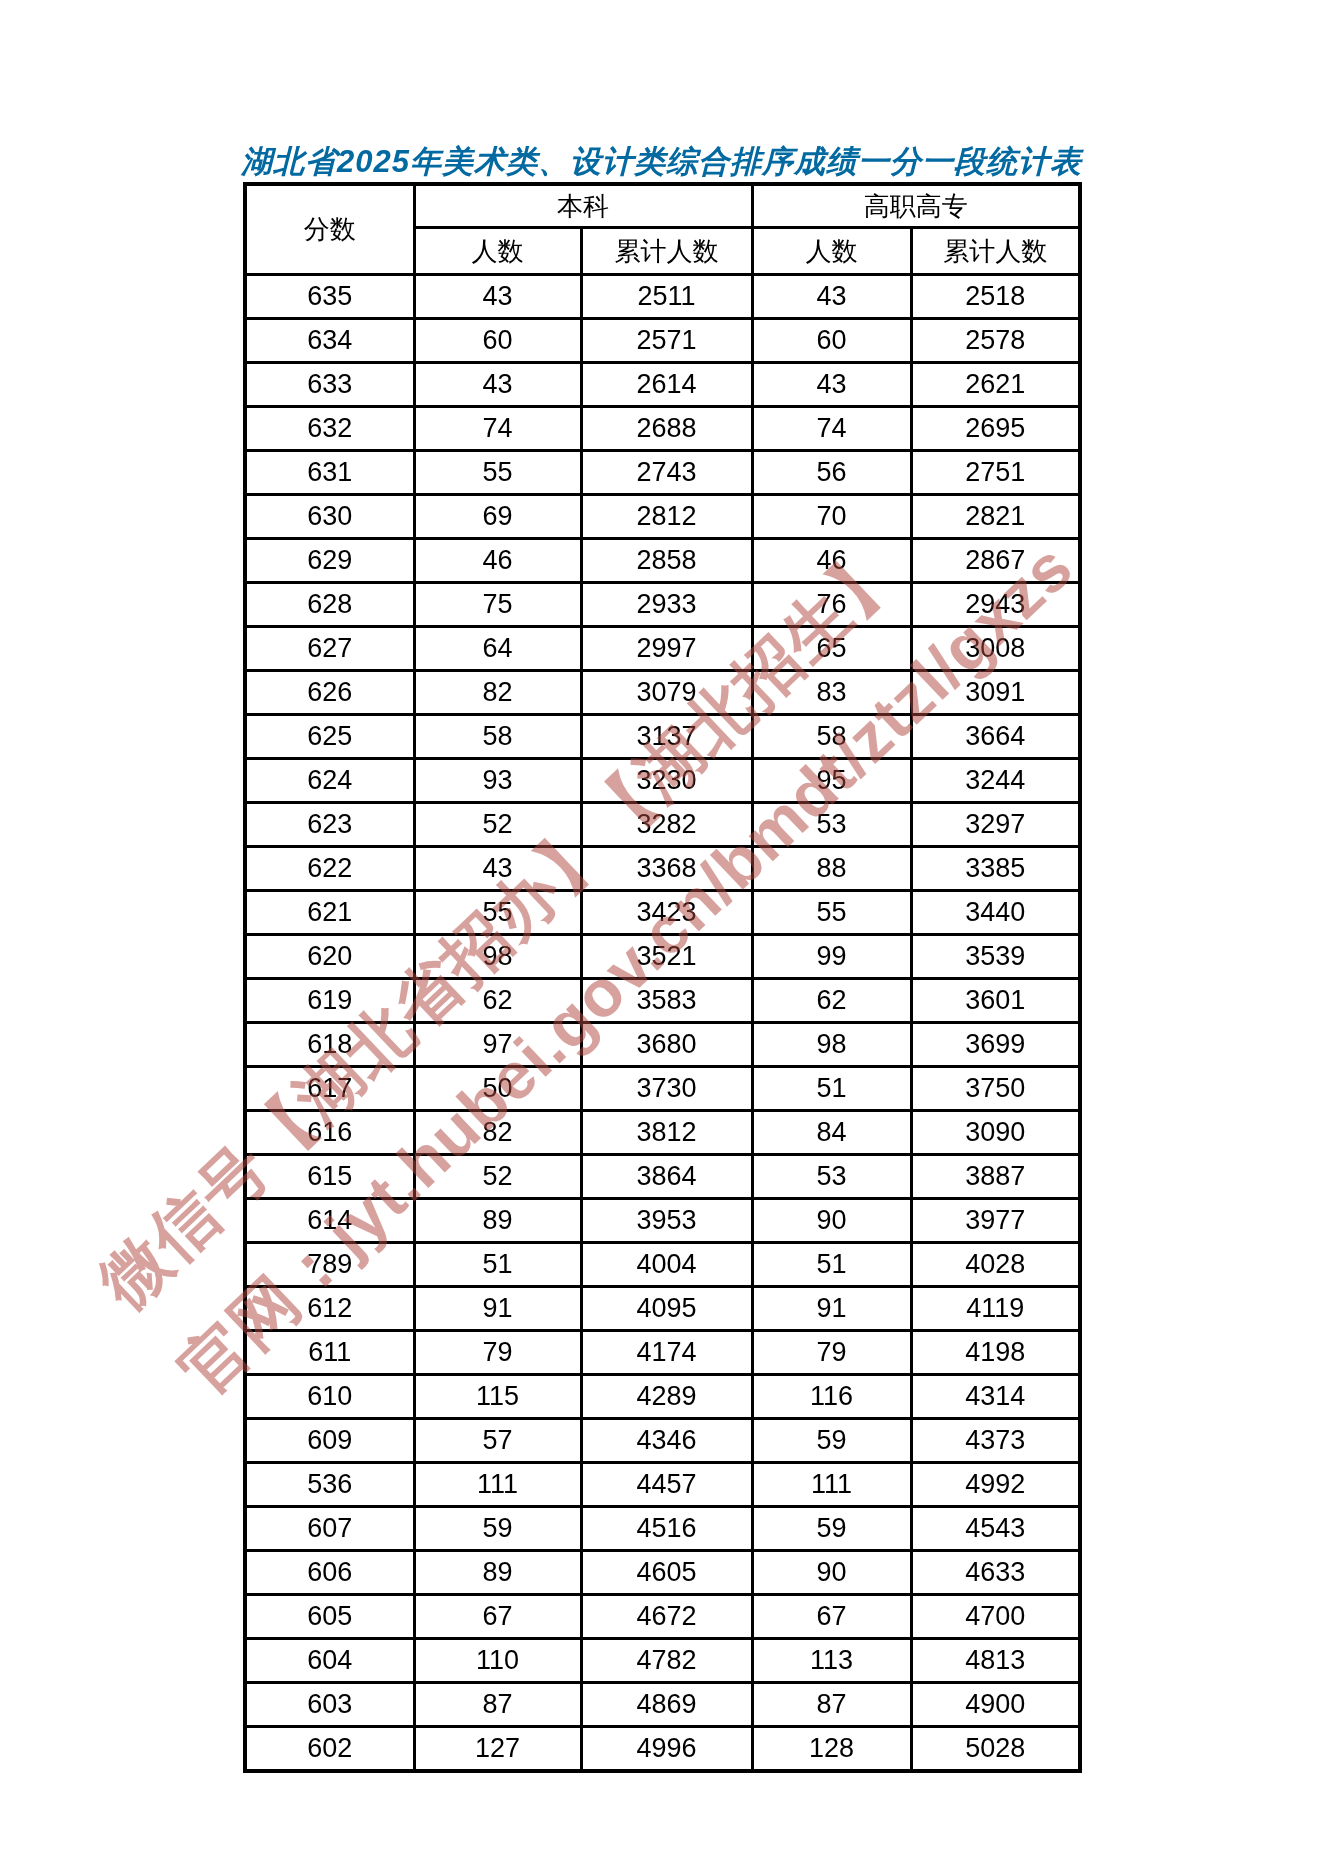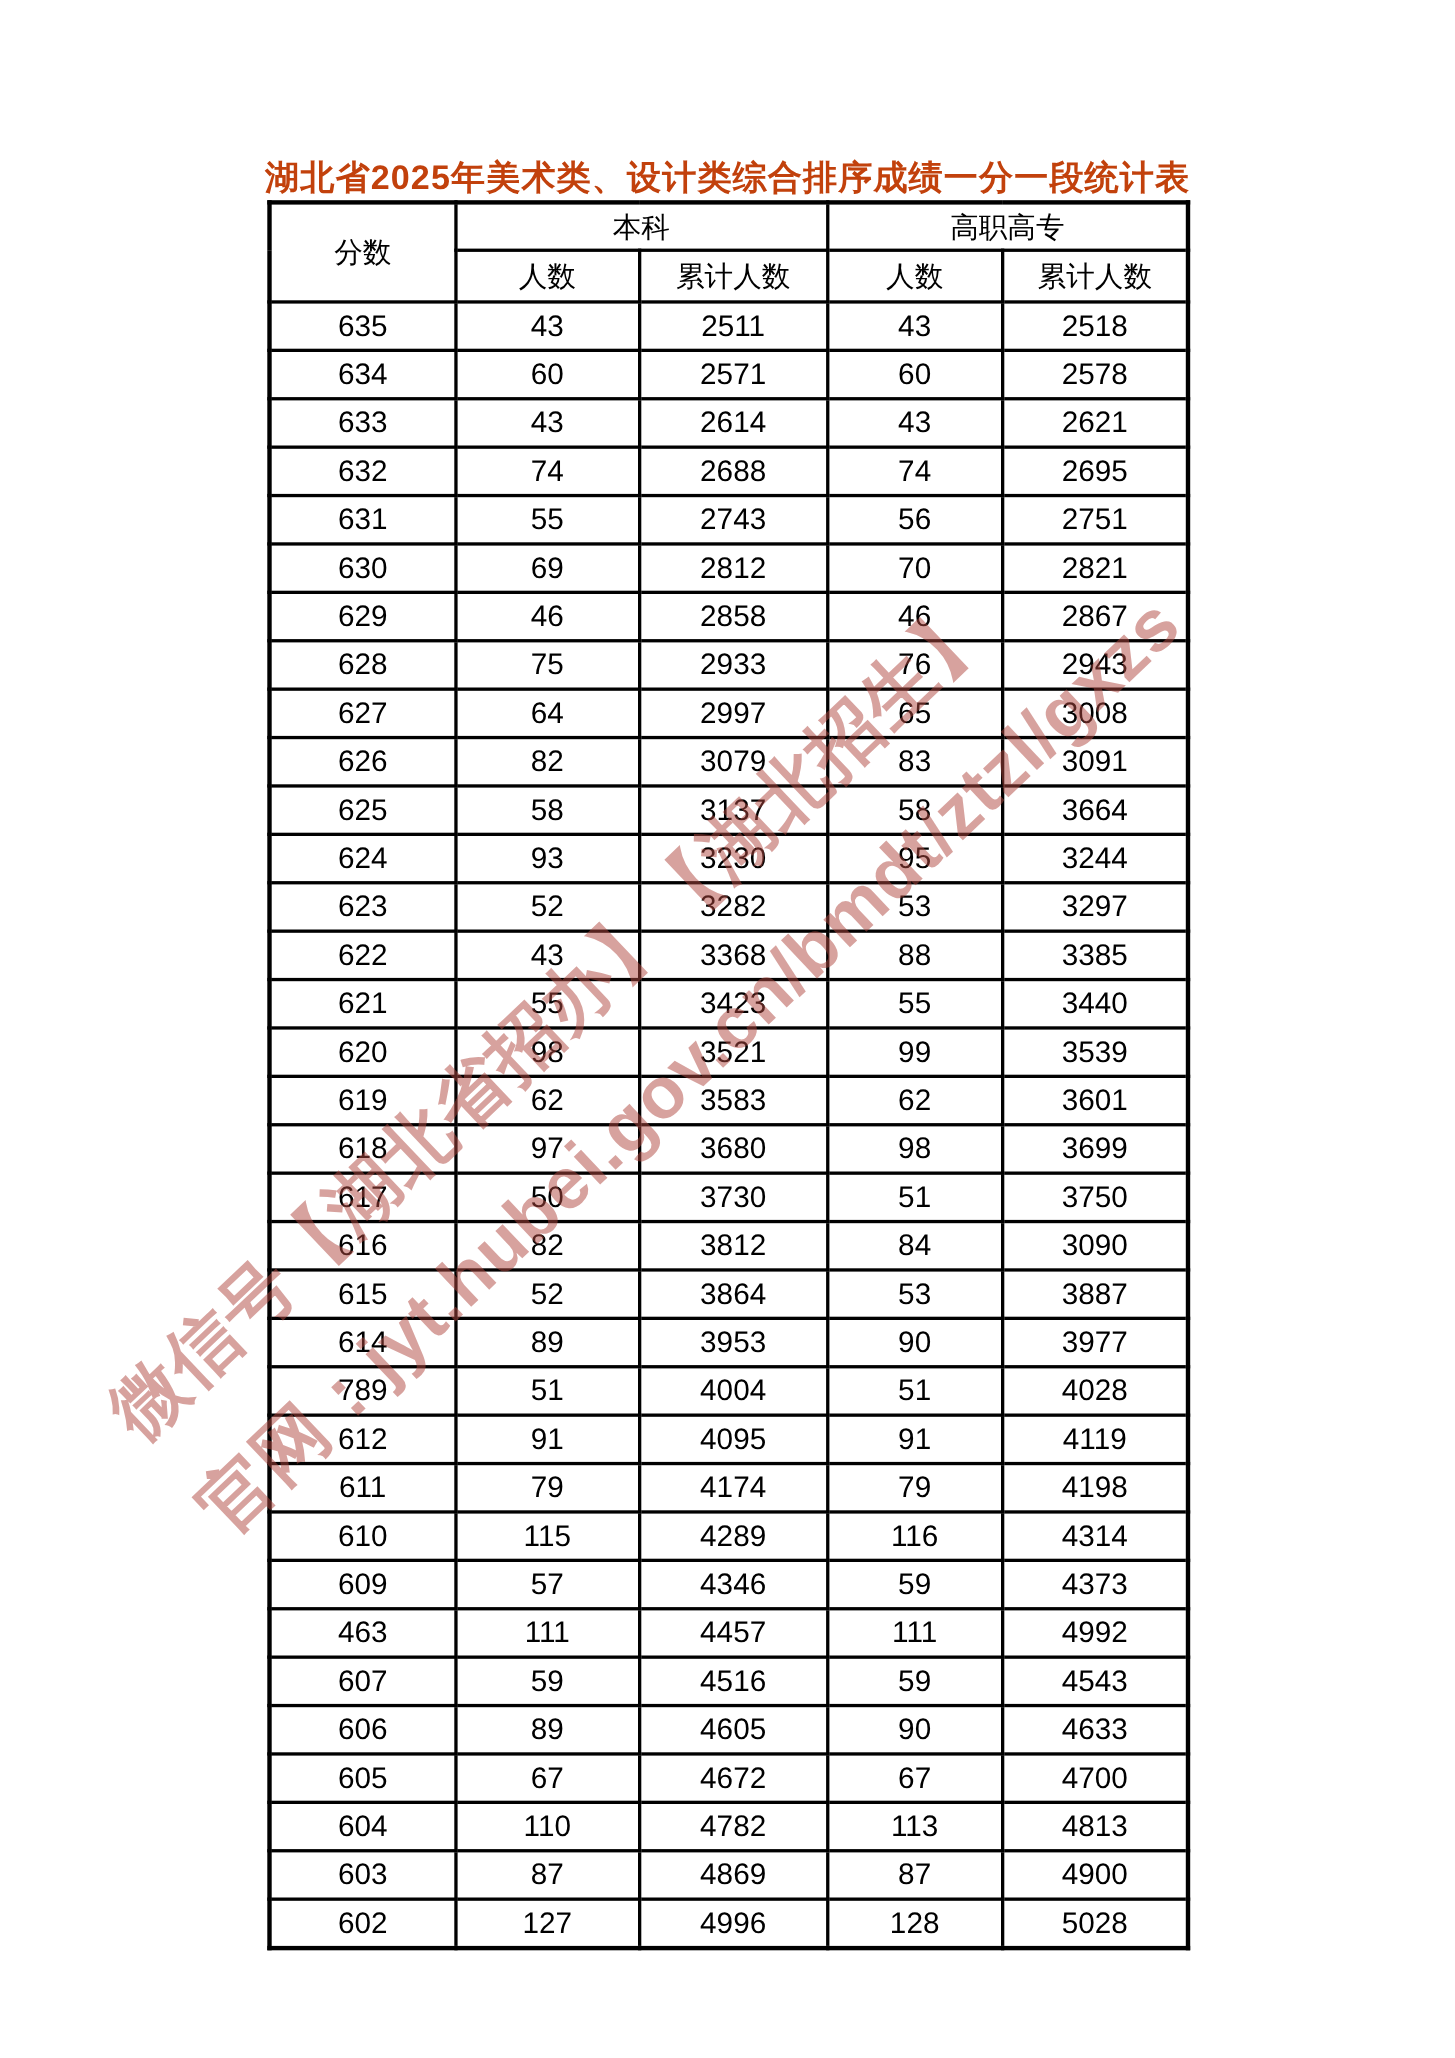--- a/index.html
+++ b/index.html
@@ -7,22 +7,23 @@
     width:1323px;height:1871px;
     background:#ffffff;
     font-family:"Liberation Sans","DejaVu Sans",sans-serif;
     position:relative;
     overflow:hidden;
   }
   .page{position:absolute;left:0;top:0;width:1323px;height:1871px;}
   .title{
     position:absolute;left:0;top:141px;width:1323px;
     text-align:center;
-    font-size:31px;font-weight:bold;color:#c2410c;
+    font-size:31px;font-weight:bold;color:#0369a1;
     letter-spacing:1px;
+    font-style:italic;
   }
   table.score{
     position:absolute;left:243px;top:182px;
     border-collapse:collapse;table-layout:fixed;
     border:4px solid #000;
   }
   table.score th, table.score td{
     border:3px solid #000;
     text-align:center;vertical-align:middle;
     padding:0;color:#000;
@@ -260,21 +261,21 @@
           <td>4314</td>
         </tr>
         <tr>
           <td>609</td>
           <td>57</td>
           <td>4346</td>
           <td>59</td>
           <td>4373</td>
         </tr>
         <tr>
-          <td>463</td>
+          <td>536</td>
           <td>111</td>
           <td>4457</td>
           <td>111</td>
           <td>4992</td>
         </tr>
         <tr>
           <td>607</td>
           <td>59</td>
           <td>4516</td>
           <td>59</td>

